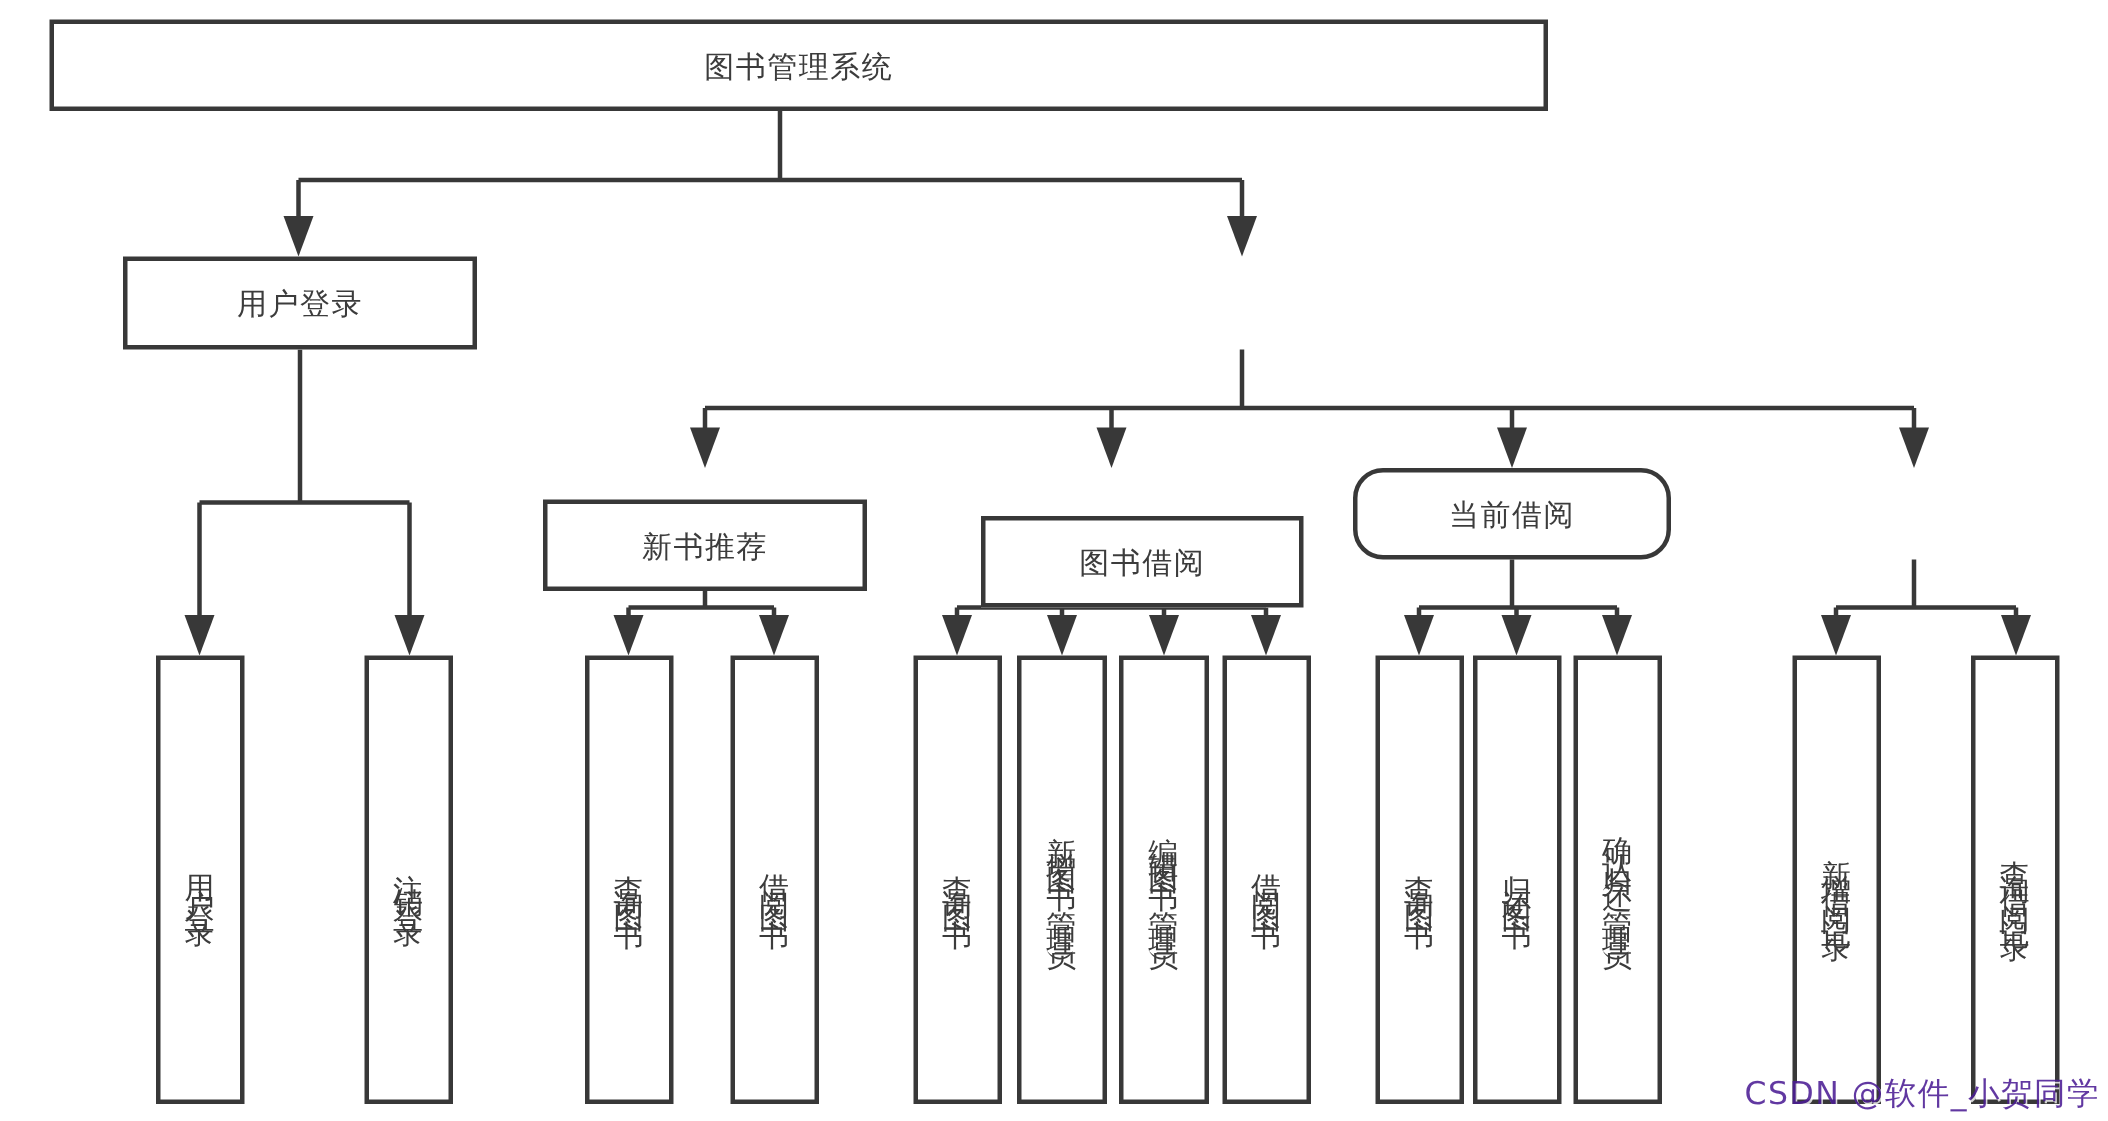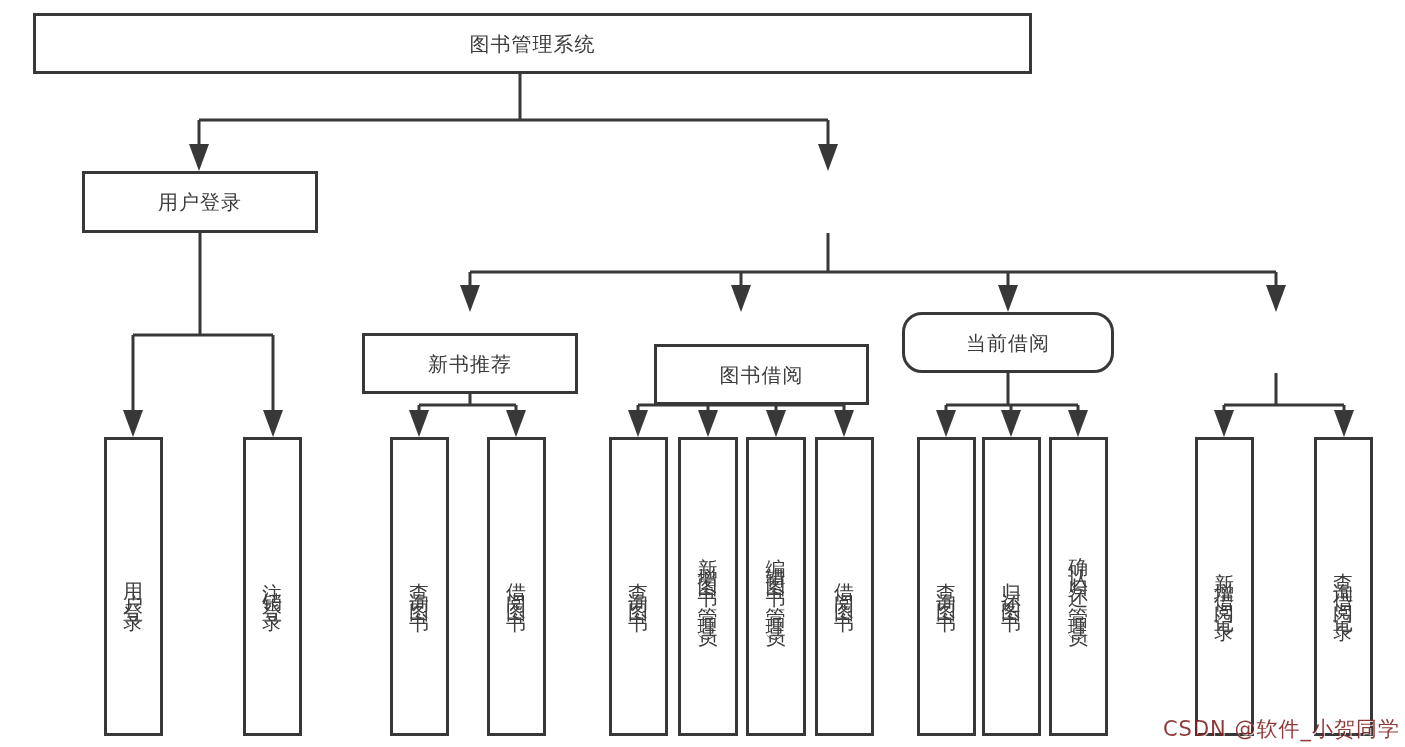--- a/index.html
+++ b/index.html
@@ -16,21 +16,21 @@
     display:flex;align-items:center;justify-content:center;
     font-size:20px;letter-spacing:1px;line-height:1;
   }
   .leaf{top:437px;height:299px;width:59px;}
   .vtext{
     writing-mode:vertical-rl;text-orientation:mixed;
     letter-spacing:10px;line-height:1;white-space:nowrap;
   }
   .watermark{
     position:absolute;right:5px;bottom:4px;z-index:5;
-    font-size:21px;letter-spacing:1px;color:#7f1d1d;opacity:.88;
+    font-size:21px;letter-spacing:1px;color:#4c1d95;opacity:.88;
     text-shadow:1px 1px 0 rgba(255,255,255,.9);
   }
 </style>
 </head>
 <body>
 
 <div class="stage">
 
   <svg class="wires" viewBox="0 0 1405 747" width="1405" height="747" aria-hidden="true">
 

